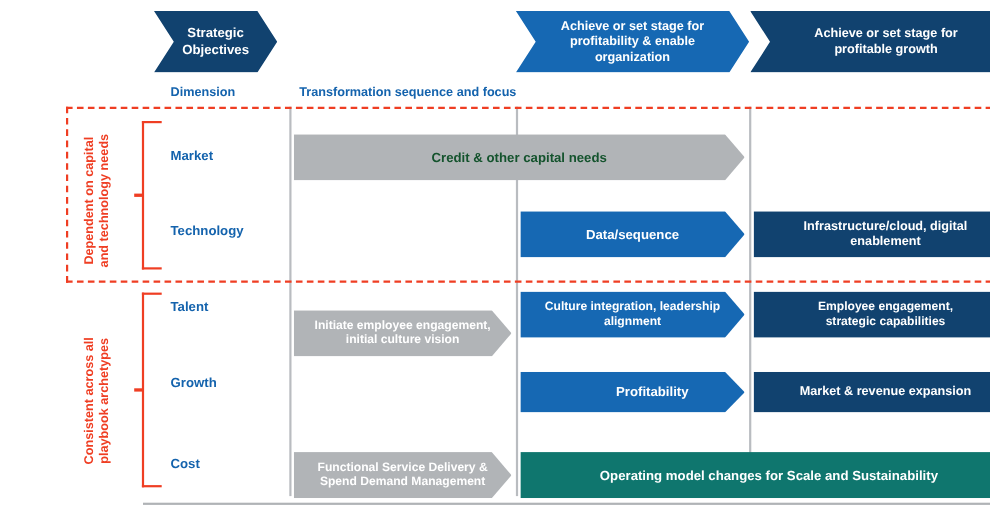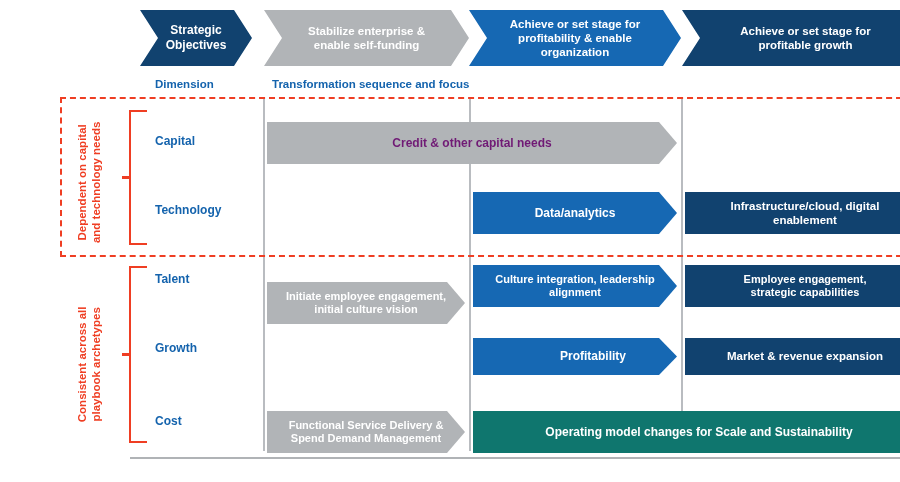--- a/index.html
+++ b/index.html
@@ -90,24 +90,20 @@
 </head>
 <body>
 
 <div id="root">
 
   <div class="arrow chev" style="left:108px;top:10px;width:112px;height:56px;background:#11426f;color:#ffffff;font-size:12px;">
     <span style="white-space: pre-line;">Strategic
 Objectives</span>
   </div>
 
-  <div class="arrow chev" style="left:232px;top:10px;width:205px;height:56px;background:#b1b4b7;color:#ffffff;font-size:11.5px;">
-    <span style="white-space: pre-line;">Stabilize enterprise &amp;
-enable  self-funding</span>
-  </div>
 
   <div class="arrow chev" style="left:437px;top:10px;width:212px;height:56px;background:#1668b3;color:#ffffff;font-size:11.5px;">
     <span style="white-space: pre-line;">Achieve or set stage for
 profitability &amp; enable
 organization</span>
   </div>
 
   <div class="arrow chev" style="left:650px;top:10px;width:247px;height:56px;background:#11426f;color:#ffffff;font-size:11.5px;">
     <span style="white-space: pre-line;">Achieve or set stage for
 profitable growth</span>
@@ -129,32 +125,32 @@
 
   <div class="bracket" style="left:97px;top:110px;width:18px;height:135px;"></div>
   <div class="bracket-tick" style="left:90px;top:176px;"></div>
 
   <div class="vcap" style="left: -23px; top: 350px; width: 160px; white-space: pre-line;">Consistent across all
 playbook archetypes</div>
 
   <div class="bracket" style="left:97px;top:266px;width:18px;height:177px;"></div>
   <div class="bracket-tick" style="left:90px;top:353px;"></div>
 
-  <div class="dimlabel" style="left:123px;top:134px;">Capital</div>
+  <div class="dimlabel" style="left:123px;top:134px;">Market</div>
   <div class="dimlabel" style="left:123px;top:203px;">Technology</div>
   <div class="dimlabel" style="left:123px;top:272px;">Talent</div>
   <div class="dimlabel" style="left:123px;top:341px;">Growth</div>
   <div class="dimlabel" style="left:123px;top:414px;">Cost</div>
 
-  <div class="arrow arw" style="left:235px;top:122px;width:410px;height:42px;background:#b1b4b7;color:#701a75;font-size:12px;">
+  <div class="arrow arw" style="left:235px;top:122px;width:410px;height:42px;background:#b1b4b7;color:#14532d;font-size:12px;">
     <span>Credit &amp; other capital needs</span>
   </div>
 
   <div class="arrow arw" style="left:441px;top:192px;width:204px;height:42px;background:#1668b3;color:#ffffff;font-size:12px;">
-    <span>Data/analytics</span>
+    <span>Data/sequence</span>
   </div>
   <div class="arrow arw" style="left:653px;top:192px;width:240px;height:42px;background:#11426f;color:#ffffff;font-size:11.5px;">
     <span style="white-space: pre-line;">Infrastructure/cloud, digital
 enablement</span>
   </div>
 
   <div class="arrow arw" style="left:235px;top:282px;width:198px;height:42px;background:#b1b4b7;color:#ffffff;font-size:11px;">
     <span style="white-space: pre-line;">Initiate employee engagement,
 initial culture vision</span>
   </div>

